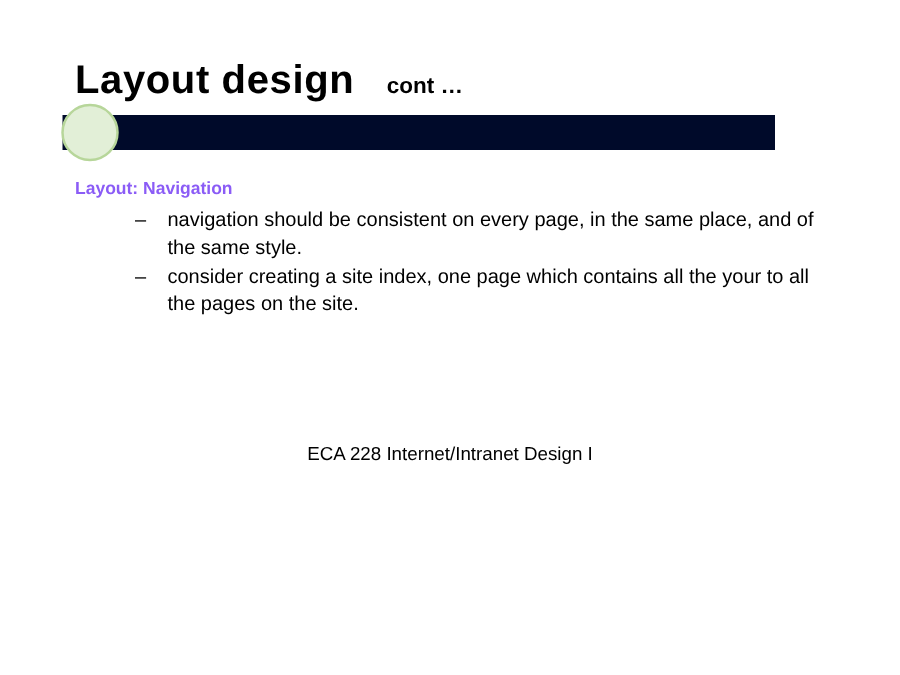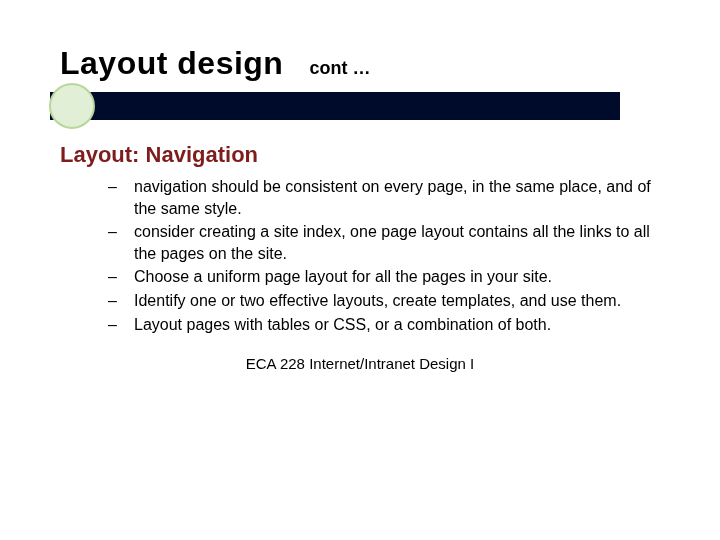--- a/index.html
+++ b/index.html
@@ -4,21 +4,21 @@
 <style>
   * { margin: 0; padding: 0; box-sizing: border-box; }
   html, body { width: 720px; height: 540px; background: #fff; font-family: Arial, Helvetica, sans-serif; }
   .slide { position: relative; width: 720px; height: 396px; padding: 45px 60px 30px 60px; background: #fff; }
   .title-wrap { display: flex; align-items: baseline; gap: 26px; margin-bottom: 10px; }
   .title { font-size: 32px; font-weight: bold; color: #000; letter-spacing: 0.5px; }
   .subtitle { font-size: 18px; font-weight: bold; color: #000; }
   .bar { position: relative; height: 28px; margin-left: -10px; margin-right: -10px; margin-bottom: 22px; }
   .bar-dark { position: absolute; left: 0; right: 50px; top: 0; height: 28px; background: #000a2a; z-index: 1; }
   .bar-circle { position: absolute; left: -1px; top: -9px; width: 46px; height: 46px; border-radius: 50%; background: #e2efd7; border: 2px solid #b7d69a; z-index: 2; }
-  .section-title { font-size: 22px; font-weight: bold; color: #7f1d1d; margin-top: 12px; margin-bottom: 8px; }
+  .section-title { font-size: 14px; font-weight: bold; color: #8b5cf6; margin-top: 12px; margin-bottom: 8px; }
   .bullets { list-style: none; padding-left: 60px; }
   .bullets li { position: relative; font-size: 16px; line-height: 1.35; color: #000; margin-bottom: 2px; padding-left: 14px; }
   .bullets li::before { content: "–"; position: absolute; left: -12px; top: 0; }
   .footer { position: absolute; left: 0; right: 0; bottom: 24px; text-align: center; font-size: 15px; color: #000; }
 </style>
 </head>
 <body>
 
 <div class="slide">
 
@@ -28,23 +28,18 @@
   </div>
 
   <div class="bar">
     <div class="bar-dark"></div>
     <div class="bar-circle"></div>
   </div>
 
   <div class="section-title">Layout: Navigation</div>
   <ul class="bullets">
     <li>navigation should be consistent on every page, in the same place, and of the same style.</li>
-    <li>consider creating a site index, one page layout contains all the links to all the pages on the site.</li>
+    <li>consider creating a site index, one page which contains all the your to all the pages on the site.</li>
   </ul>
 
-  <ul class="bullets">
-    <li>Choose a uniform page layout for all the pages in your site.</li>
-    <li>Identify one or two effective layouts, create templates, and use them.</li>
-    <li>Layout pages with tables or CSS, or a combination of both.</li>
-  </ul>
 
   <div class="footer">ECA 228  Internet/Intranet Design I</div>
 </div>
 
 </body></html>

